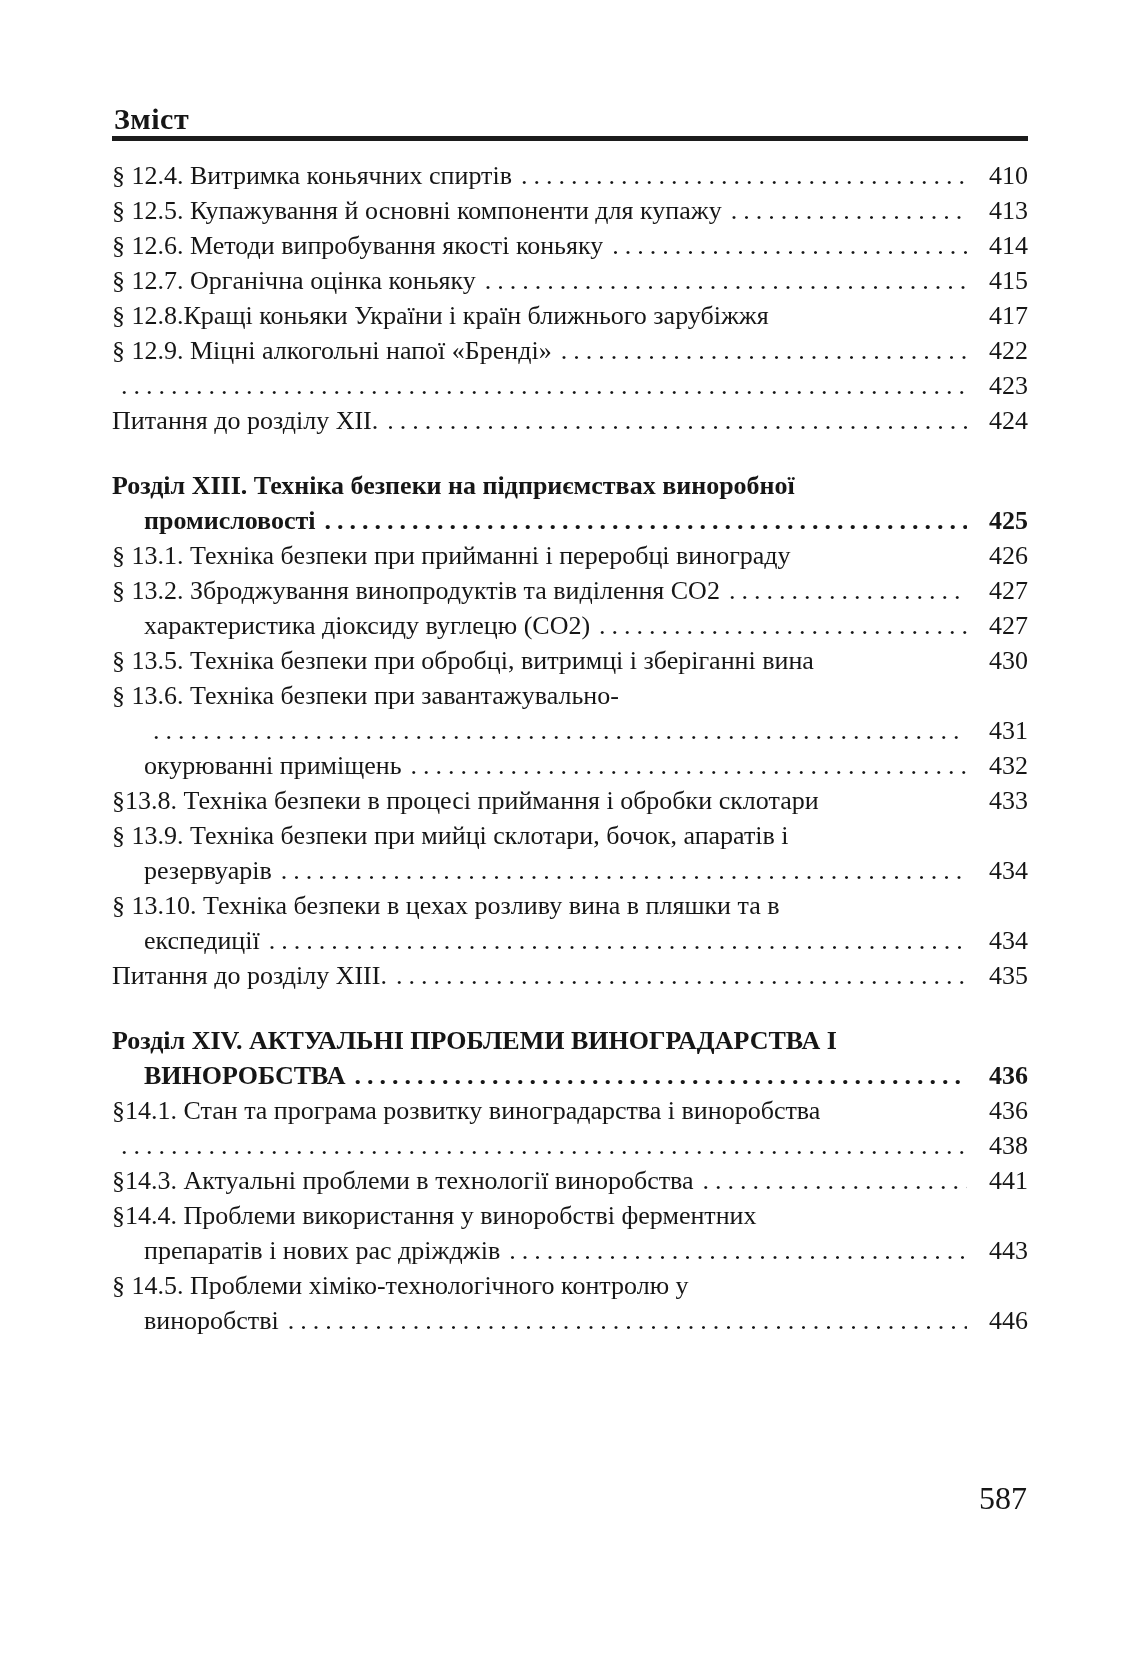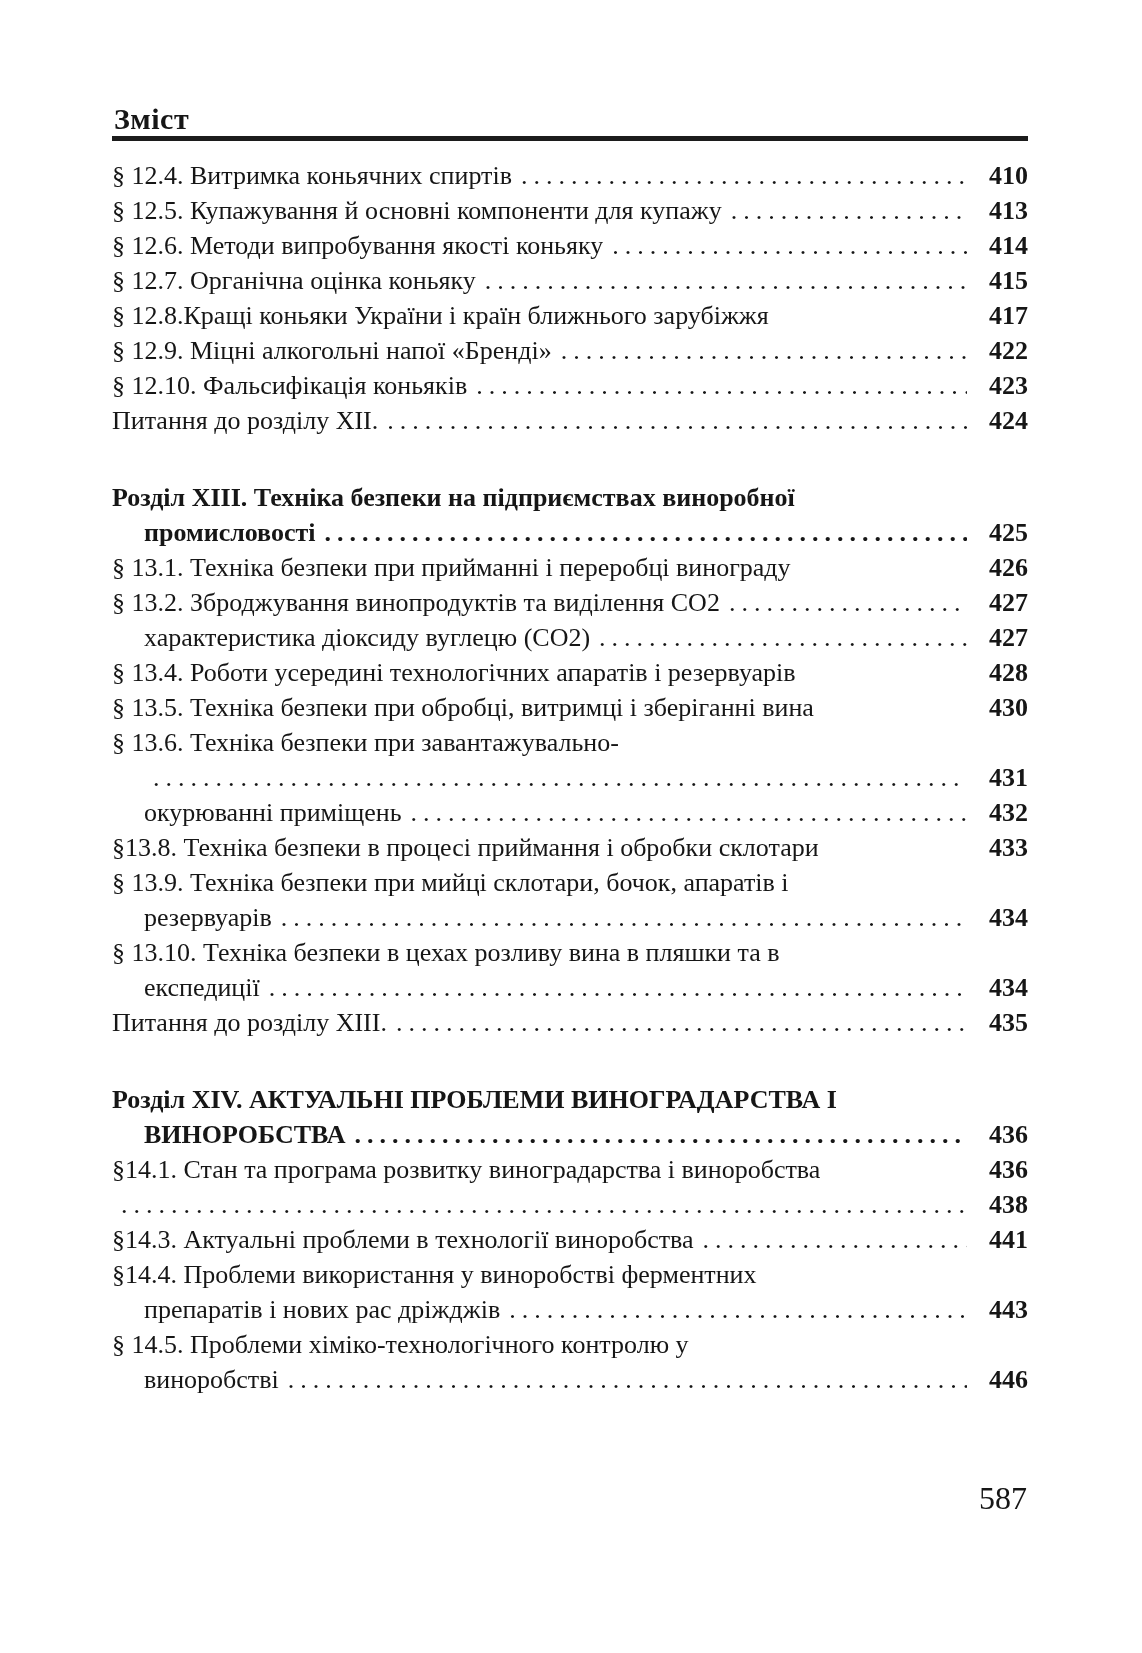--- a/index.html
+++ b/index.html
@@ -27,21 +27,21 @@
     line-height: 34px;
     margin: 0 0 0 2px;
     letter-spacing: 0.5px;
   }
   .title-rule {
     height: 0;
     border-top: 5px solid #1c1c1c;
     margin-bottom: 17px;
   }
   .toc-section + .toc-section {
-    margin-top: 42px;
+    margin-top: 30px;
   }
   .toc-row {
     display: flex;
     align-items: flex-start;
     font-size: 26px;
     line-height: 35px;
     white-space: nowrap;
   }
   .toc-row.indent {
     padding-left: 32px;
@@ -58,21 +58,20 @@
     min-width: 0;
     overflow: hidden;
     margin: 0 7px 0 9px;
     letter-spacing: 6px;
     font-size: 26px;
   }
   .page-num {
     flex: 0 0 auto;
     min-width: 54px;
     text-align: right;
-    font-weight: bold;
   }
   .folio {
     position: absolute;
     top: 1482px;
     right: 115px;
     font-size: 32px;
     line-height: 32px;
   }
 </style>
 </head>
@@ -107,21 +106,20 @@
           <span class="row-text">§ 12.8.Кращі коньяки України і країн ближнього зарубіжжя</span>
           <span class="leader"></span>
           <span class="page-num">417</span>
         </div>
         <div class="toc-row">
           <span class="row-text">§ 12.9. Міцні алкогольні напої «Бренді»</span>
           <span class="leader">..................................................................................................................................</span>
           <span class="page-num">422</span>
         </div>
         <div class="toc-row">
-          <span class="row-text">§ 12.10. Фальсифікація коньяків</span>
           <span class="leader">..................................................................................................................................</span>
           <span class="page-num">423</span>
         </div>
         <div class="toc-row">
           <span class="row-text">Питання до розділу XII.</span>
           <span class="leader">..................................................................................................................................</span>
           <span class="page-num">424</span>
         </div>
       </div>
       <div class="toc-section">
@@ -141,25 +139,20 @@
         </div>
         <div class="toc-row">
           <span class="row-text">§ 13.2. Зброджування винопродуктів та виділення СО2</span>
           <span class="leader">..................................................................................................................................</span>
           <span class="page-num">427</span>
         </div>
         <div class="toc-row indent">
           <span class="row-text">характеристика діоксиду вуглецю (СО2)</span>
           <span class="leader">..................................................................................................................................</span>
           <span class="page-num">427</span>
-        </div>
-        <div class="toc-row">
-          <span class="row-text">§ 13.4. Роботи усередині технологічних апаратів і резервуарів</span>
-          <span class="leader"></span>
-          <span class="page-num">428</span>
         </div>
         <div class="toc-row">
           <span class="row-text">§ 13.5. Техніка безпеки при обробці, витримці і зберіганні вина</span>
           <span class="leader"></span>
           <span class="page-num">430</span>
         </div>
         <div class="toc-row">
           <span class="row-text">§ 13.6. Техніка безпеки при завантажувально-</span>
           <span class="leader"></span>
         </div>

